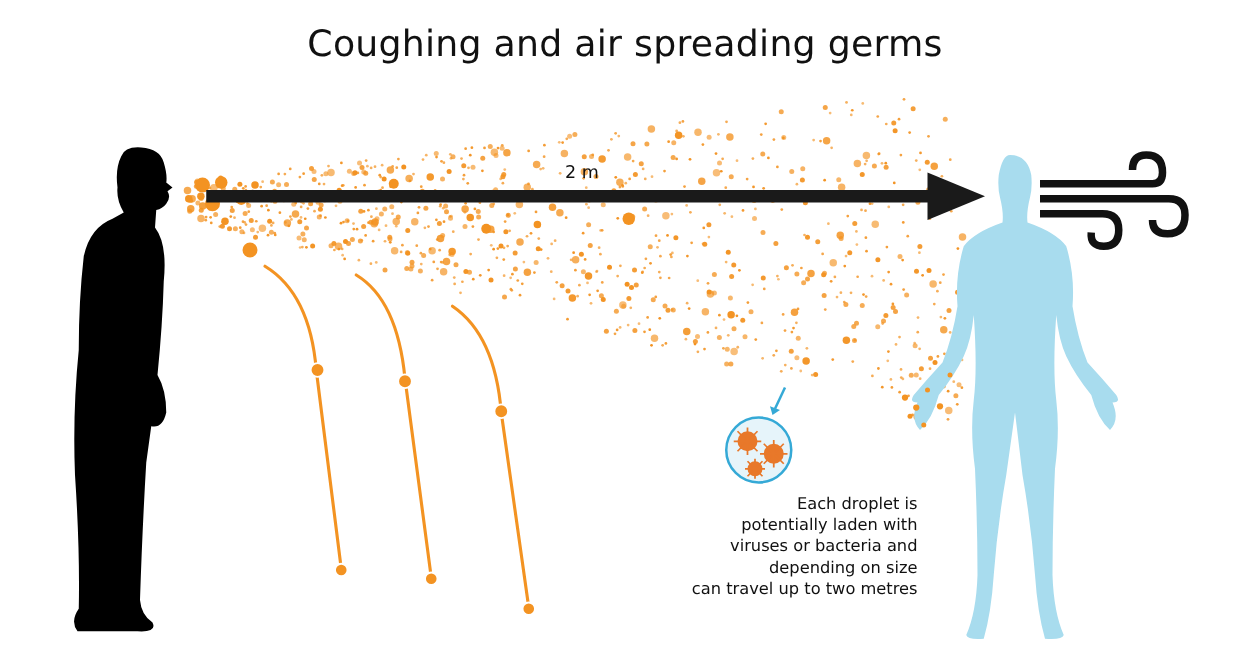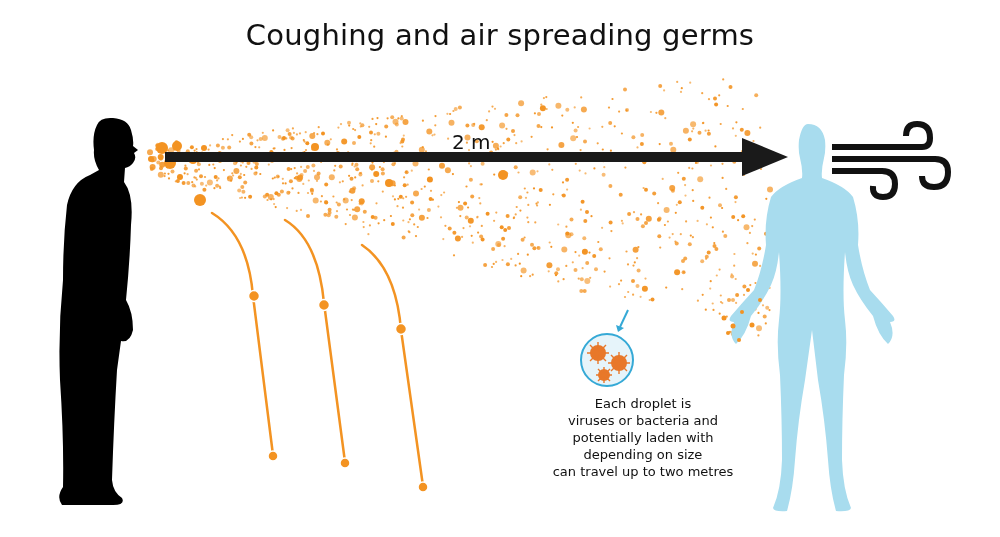--- a/index.html
+++ b/index.html
@@ -1,19 +1,19 @@
 <!DOCTYPE html>
 <html><head>
 <meta charset="utf-8">
 <style>
   html, body { margin:0; padding:0; background:#ffffff; }
   body { width:1000px; height:537px; position:relative; overflow:hidden; font-family:"DejaVu Sans", sans-serif; }
   .title { position:absolute; left:0; top:18px; width:1000px; text-align:center; font-size:29px; color:#111; letter-spacing:0.2px; }
-  .dist-label { position:absolute; left:452px; top:130px; font-size:20px; color:#111; }
-  .caption { position:absolute; left:538px; top:395px; width:210px; text-align:center; font-size:13px; line-height:17px; color:#111; }
+  .dist-label { position:absolute; left:452px; top:130px; font-size:14px; color:#111; }
+  .caption { position:absolute; left:524px; top:395px; width:210px; text-align:right; font-size:13px; line-height:17px; color:#111; }
   .caption div { white-space:nowrap; }
   svg.scene { position:absolute; left:0; top:0; }
 </style>
 </head>
 <body>
 
 <div class="title">Coughing and air spreading germs</div>
 
 <svg class="scene" width="1000" height="537" viewBox="0 0 1000 537">
 
@@ -988,17 +988,17 @@
       <path d="M619 352 V374 M608 363 H630 M611 355 L627 371 M627 355 L611 371"></path>
       <path d="M604 367 V383 M596 375 H612 M598 369 L610 381 M610 369 L598 381"></path>
     </g>
   </g>
 </svg>
 
 <div class="dist-label">2 m</div>
 
 <div class="caption">
   <div>Each droplet is</div>
+  <div>potentially laden with</div>
   <div>viruses or bacteria and</div>
-  <div>potentially laden with</div>
   <div>depending on size</div>
   <div>can travel up to two metres</div>
 </div>
 
 </body></html>

